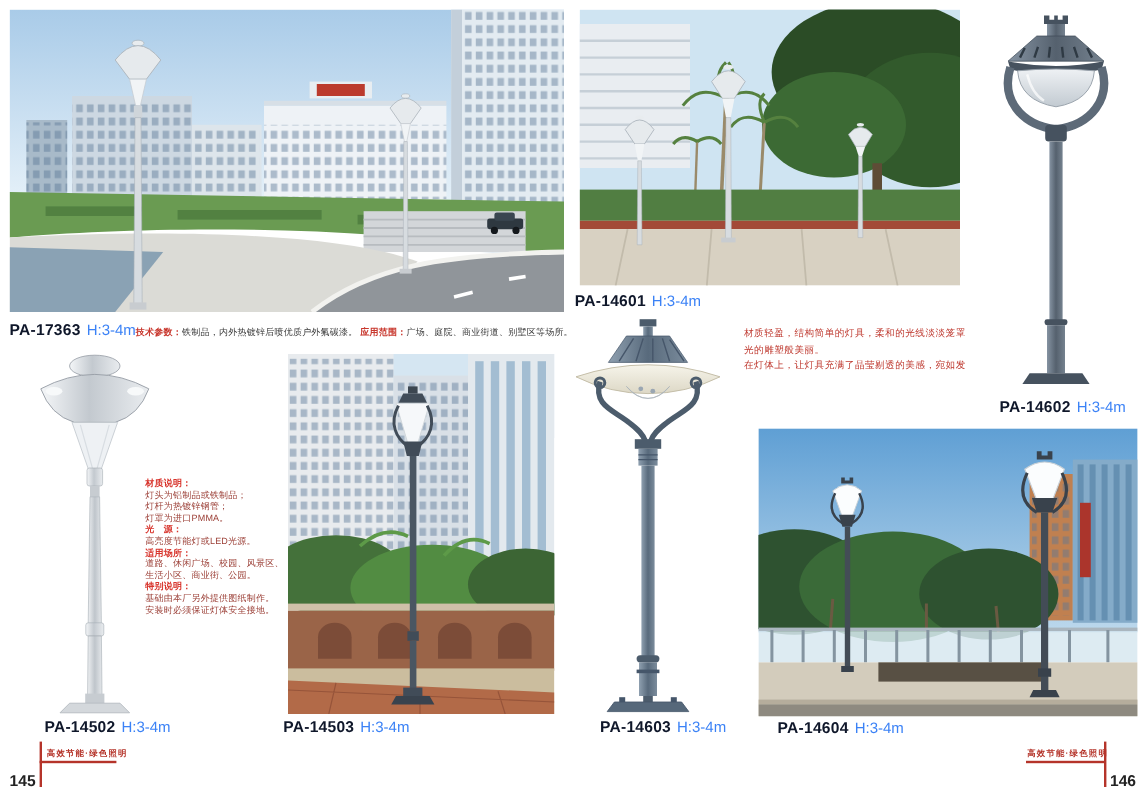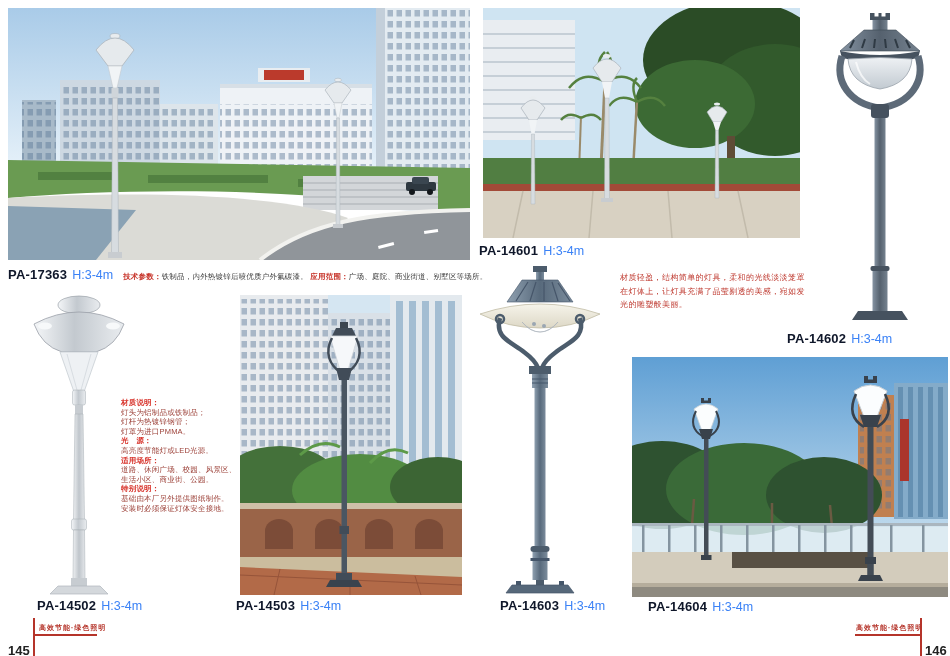--- a/index.html
+++ b/index.html
@@ -14,27 +14,27 @@
 
   #lamp14502{position:absolute;left:18px;top:292px;width:124px;height:306px;}
   #lamp14602{position:absolute;left:810px;top:10px;width:140px;height:318px;}
   #lamp14603{position:absolute;left:478px;top:262px;width:144px;height:333px;}
 
   .caption{position:absolute;display:flex;align-items:baseline;white-space:nowrap;}
   .caption .code{font-size:13px;font-weight:bold;color:#0f172a;letter-spacing:.2px;}
   .caption .ht{font-size:12.5px;color:#3b82f6;margin-left:5px;}
   #cap14501{left:8px;top:267px;}
   #cap14601{left:479px;top:243px;}
-  #cap14602{left:787px;top:331px;}
+  #cap14602{left:833px;top:331px;}
   #cap14502{left:37px;top:598px;text-align:center;}
   #cap14503{left:236px;top:598px;}
   #cap14603{left:500px;top:598px;}
   #cap14604{left:648px;top:599px;}
 
-  .technote{margin-left:10px;font-size:7.5px;color:#3a3a3a;letter-spacing:.2px;}
+  .technote{font-size:7.5px;color:#3a3a3a;letter-spacing:.2px;}
   .technote .rlabel{color:#c8372d;font-weight:bold;}
 
   #spec{position:absolute;left:121px;top:398px;width:122px;font-size:7.5px;
         line-height:9.6px;letter-spacing:.2px;}
   #spec .head{color:#d8342c;font-weight:bold;}
   #spec .body{color:#9c4038;}
 
   #desc{position:absolute;left:620px;top:271px;width:190px;font-size:8px;
         line-height:13.5px;color:#bf3a30;letter-spacing:.4px;}
 
@@ -272,22 +272,22 @@
     </g>
   </svg>
 
   <div class="caption" id="cap14601">
     <span class="code">PA-14601</span>
     <span class="ht">H:3-4m</span>
   </div>
 
   <div id="desc">
     <div>材质轻盈，结构简单的灯具，柔和的光线淡淡笼罩</div>
+    <div>光的雕塑般美丽。</div>
     <div>在灯体上，让灯具充满了晶莹剔透的美感，宛如发</div>
-    <div>光的雕塑般美丽。</div>
   </div>
 
   <svg id="lamp14602" viewBox="0 0 140 318">
     <defs>
       <linearGradient id="slate" x1="0" y1="0" x2="1" y2="0">
         <stop offset="0" stop-color="#8593a2"></stop>
           <stop offset=".5" stop-color="#55616e"></stop>
           <stop offset="1" stop-color="#75828f"></stop>
       </linearGradient>
       <linearGradient id="lens" x1="0" y1="0" x2="0" y2="1">

